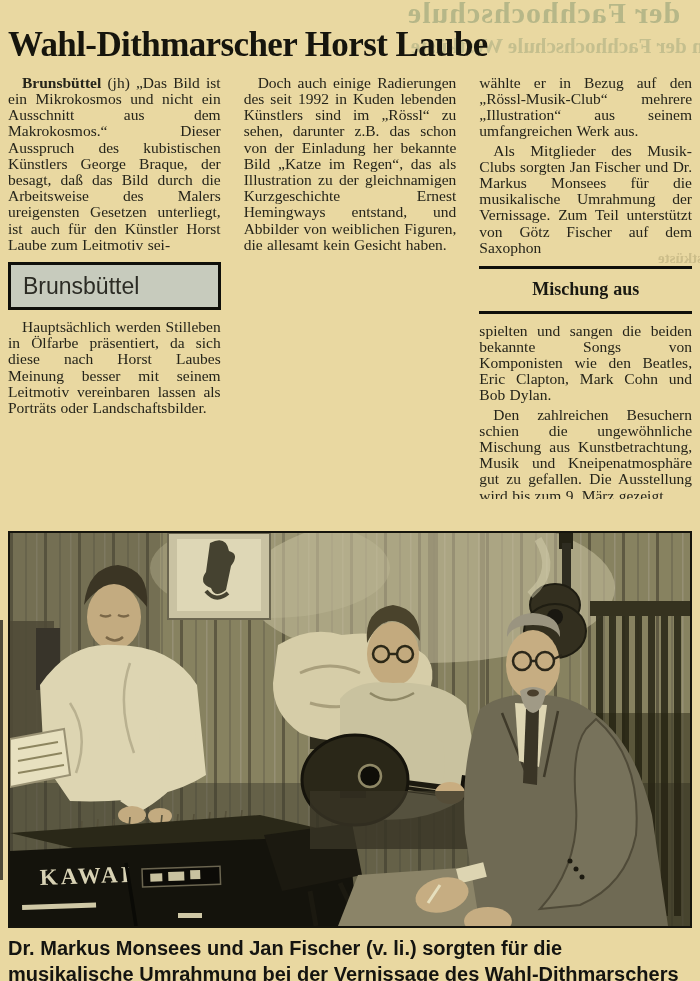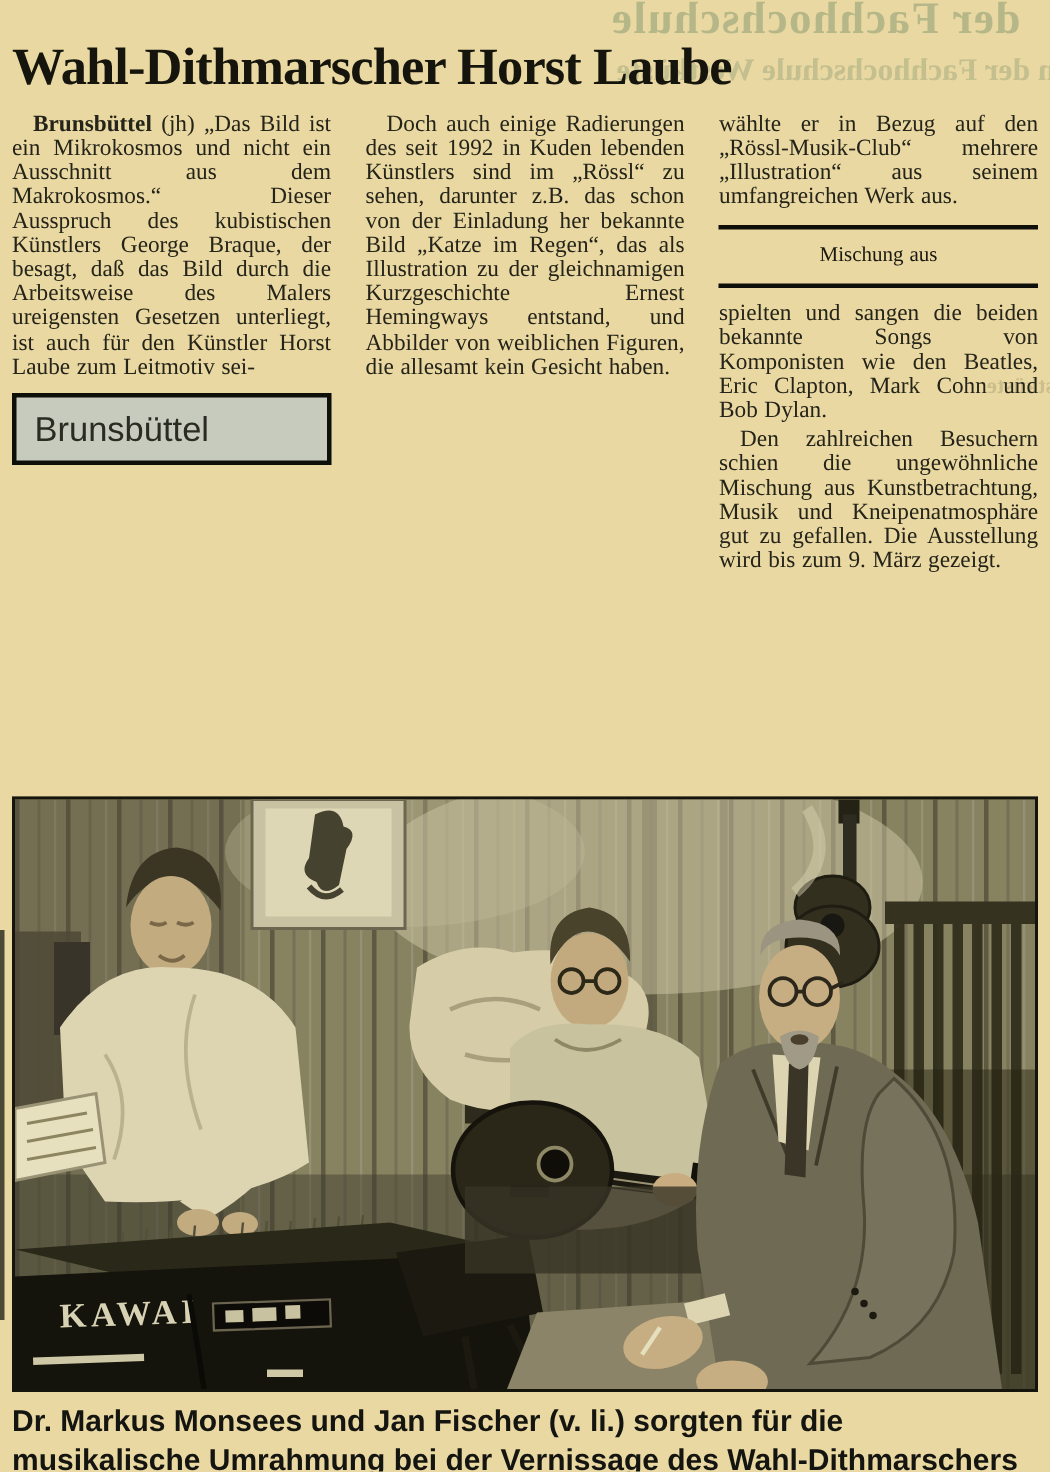--- a/index.html
+++ b/index.html
@@ -19,21 +19,21 @@
   .cols{display:flex;gap:23px;width:684px;height:424px;overflow:hidden;}
   .col{width:219px;font-size:15.5px;line-height:16.2px;text-align:justify;
     color:#25241a;hyphens:auto;-webkit-hyphens:auto;word-spacing:0.5px;}
   .col p{margin:0 0 3px 0;text-indent:14px;}
   .col p.cont{text-indent:0;}
   .lead{font-weight:bold;}
   .locbox{border:3px solid #0f0f0a;background:#c7cbbd;color:#2b2b24;
     font-family:"Liberation Sans",sans-serif;font-size:23px;line-height:1;
     padding:10px 12px 9px;margin:9px 0 9px;text-indent:0;text-align:left;}
   .subhead{border-top:3px solid #0f0f0a;border-bottom:3px solid #0f0f0a;
-    text-align:center;font-weight:normal;font-size:14px;line-height:1.25;
+    text-align:center;font-weight:bold;font-size:18px;line-height:1.25;
     padding:9px 0 10px;margin:10px 0 9px;color:#1a1912;}
   .photo-wrap{position:absolute;left:8px;top:531px;width:684px;height:397px;
     border:2px solid #16150d;box-sizing:border-box;background:#878260;}
   .photo-wrap svg{display:block;}
   .caption{position:absolute;left:8px;top:936px;width:684px;
     font-family:Liberation Sans, sans-serif;font-weight:bold;
     font-size:20px;line-height:1.28;color:#141410;}
   .credit{position:absolute;right:0;bottom:0;text-align:center;}
   .scan-edge{position:absolute;left:0;top:620px;width:3px;height:260px;
     background:#1a1a14;opacity:.75;z-index:2;}
@@ -50,28 +50,30 @@
 
   <div class="headline">
     <div>Wahl-Dithmarscher Horst Laube</div>
   </div>
 
   <div class="cols">
 
     <div class="col">
       <p><span class="lead">Brunsbüttel</span> <span>(jh)</span> <span>„Das Bild ist ein Mikrokosmos und nicht ein Ausschnitt aus dem Makrokosmos.“ Dieser Ausspruch des kubistischen Künstlers George Braque, der besagt, daß das Bild durch die Arbeitsweise des Malers ureigensten Gesetzen unterliegt, ist auch für den Künstler Horst Laube zum Leitmotiv sei-</span></p>
       <div class="locbox">Brunsbüttel</div>
+      <p>Hauptsächlich werden Stilleben in Ölfarbe präsentiert, da sich diese nach Horst Laubes Meinung besser mit seinem Leitmotiv vereinbaren lassen als Porträts oder Landschaftsbilder.</p>
     </div>
 
     <div class="col">
       <p>Doch auch einige Radierungen des seit 1992 in Kuden lebenden Künstlers sind im „Rössl“ zu sehen, darunter z.B. das schon von der Einladung her bekannte Bild „Katze im Regen“, das als Illustration zu der gleichnamigen Kurzgeschichte Ernest Hemingways entstand, und Abbilder von weiblichen Figuren, die allesamt kein Gesicht haben.</p>
     </div>
 
     <div class="col">
       <p class="cont">wählte er in Bezug auf den „Rössl-Musik-Club“ mehrere „Illustration“ aus seinem umfangreichen Werk aus.</p>
+      <p>Als Mitglieder des Musik-Clubs sorgten Jan Fischer und Dr. Markus Monsees für die musikalische Umrahmung der Vernissage. Zum Teil unterstützt von Götz Fischer auf dem Saxophon</p>
       <div class="subhead">
         <div>Mischung aus</div>
       </div>
       <p class="cont">spielten und sangen die beiden bekannte Songs von Komponisten wie den Beatles, Eric Clapton, Mark Cohn und Bob Dylan.</p>
       <p>Den zahlreichen Besuchern schien die ungewöhnliche Mischung aus Kunstbetrachtung, Musik und Kneipenatmosphäre gut zu gefallen. Die Ausstellung wird bis zum 9. März gezeigt.</p>
     </div>
 
   </div>
 </div>
 

